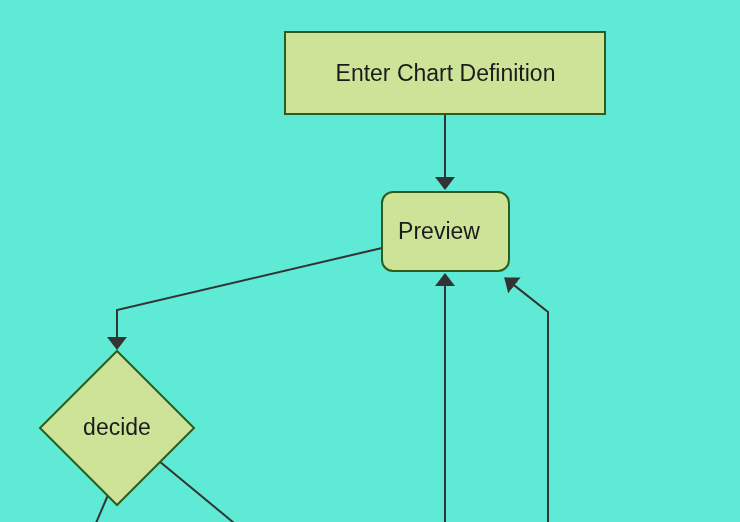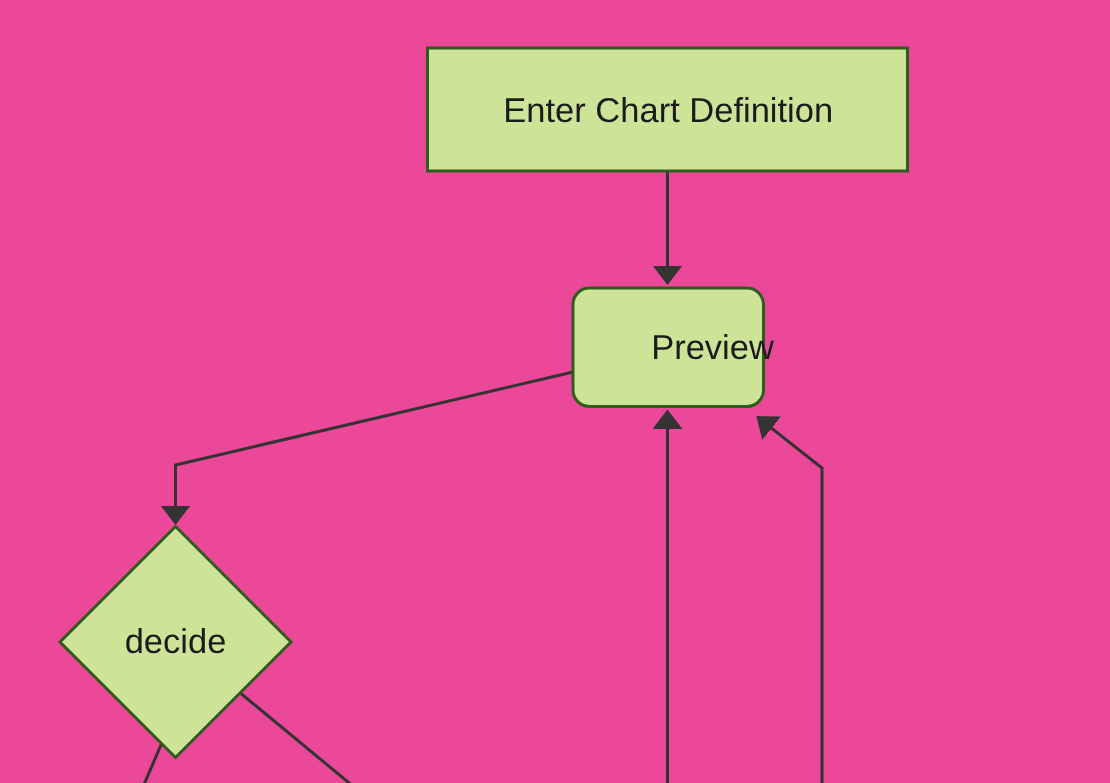--- a/index.html
+++ b/index.html
@@ -1,20 +1,20 @@
 <!DOCTYPE html>
 <html><head>
 <meta charset="utf-8">
 <style>
   html, body { margin: 0; padding: 0; background: #ffffff; }
   .canvas {
     position: relative;
     width: 740px;
     height: 522px;
-    background: #ec4899;
+    background: #5eead4;
     overflow: hidden;
     font-family: "Liberation Sans", "DejaVu Sans", sans-serif;
   }
   .edges-layer {
     position: absolute;
     left: 0; top: 0;
     width: 740px; height: 522px;
     display: block;
   }
   .node-shape {
@@ -32,21 +32,21 @@
     display: flex;
     align-items: center;
     justify-content: center;
     text-align: center;
     font-size: 23px;
     color: #1b1b1b;
     pointer-events: none;
     white-space: nowrap;
   }
   .label-enter { left: 285px; top: 31px;  width: 321px; height: 84px;  }
-  .label-preview { left: 381px; top: 191px; width: 116px; height: 80px; padding-left: 36px;  }
+  .label-preview { left: 381px; top: 191px; width: 116px; height: 80px;  }
   .label-decide { left: 40px;  top: 350px; width: 154px; height: 154px; }
 </style>
 </head>
 <body>
 
 <div class="canvas">
 
   <svg class="edges-layer" viewBox="0 0 740 522" xmlns="http://www.w3.org/2000/svg">
     <defs>
       <marker id="arrowhead" markerUnits="userSpaceOnUse" markerWidth="16" markerHeight="22" refX="12" refY="10" orient="auto">

